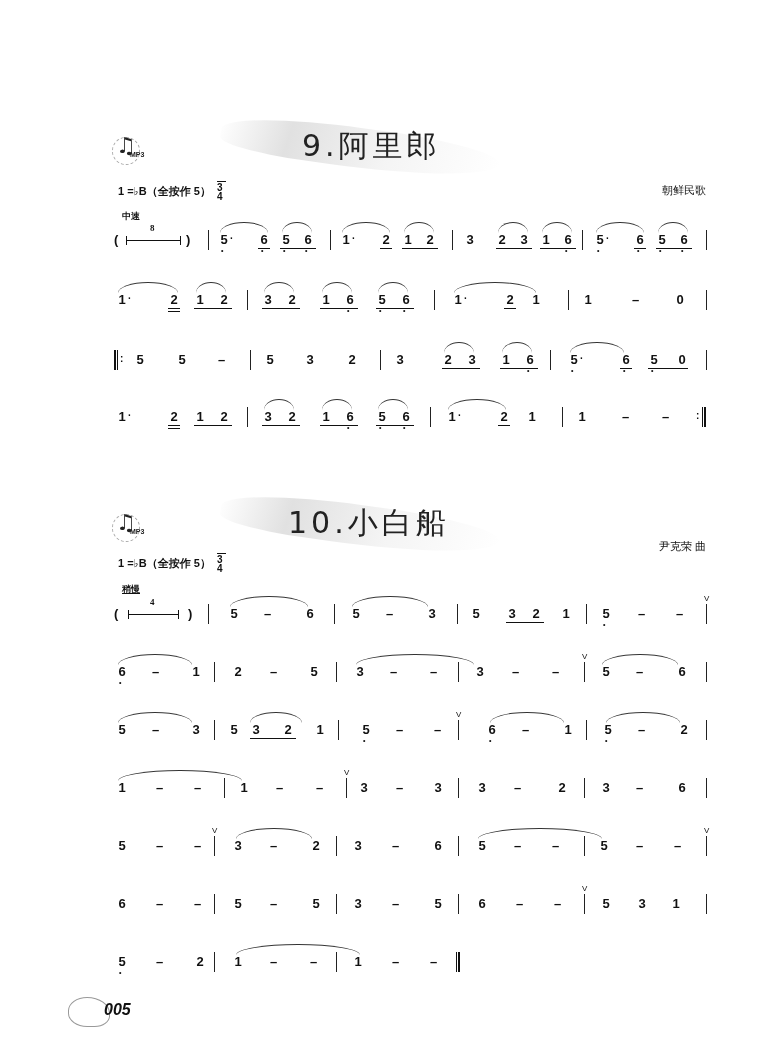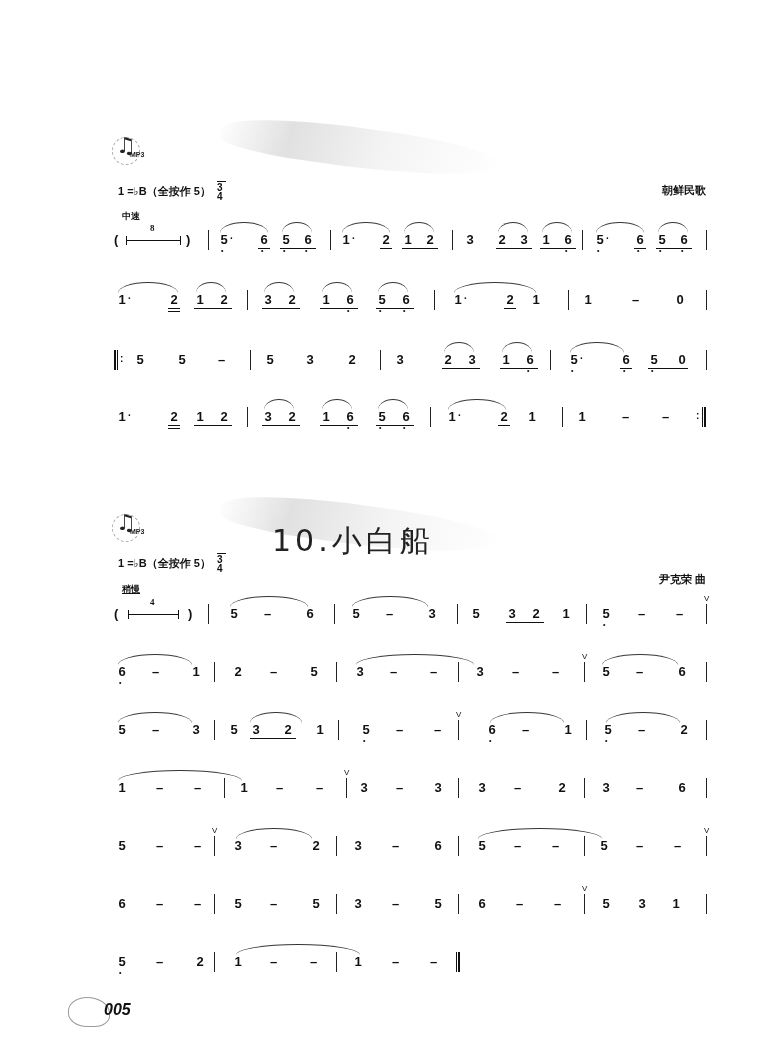--- a/index.html
+++ b/index.html
@@ -13,21 +13,21 @@
   .mp3 .lbl { position: absolute; left: 20px; top: 18px; font-size: 7px; font-weight: bold; color:#222; }
   .title-wrap { position: absolute; left: 220px; width: 300px; height: 60px; }
   .brush { position: absolute; left: 0; top: 8px; width: 280px; height: 40px;
            background: linear-gradient(100deg, rgba(200,200,200,0) 0%, rgba(200,200,200,0.55) 25%, rgba(225,225,225,0.35) 60%, rgba(240,240,240,0) 100%);
            border-radius: 50% 40% 60% 30%; transform: rotate(8deg); }
   .title { position: absolute; top: 6px; font-family: "DejaVu Sans", sans-serif; font-size: 30px; letter-spacing: 4px; color: #222; font-weight: normal; }
   .keyline { position: absolute; left: 118px; font-size: 11px; font-weight: bold; }
   .keyline .frac { display: inline-block; vertical-align: middle; text-align: center; line-height: 9px; font-size: 10px; margin-left: 3px; }
   .keyline .frac span { display:block; }
   .keyline .frac .bar { border-top: 1px solid #111; width: 8px; margin: 0 auto; height: 0; }
-  .composer { position: absolute; right: 76px; font-size: 11px; font-weight: bold; }
+  .composer { position: absolute; right: 76px; font-size: 11px; }
   .tempo { position: absolute; left: 122px; font-size: 9px; font-weight: bold; }
   .row { position: absolute; left: 112px; width: 600px; height: 40px; }
   .tok { position: absolute; top: 0; font-size: 13px; font-weight: bold; text-align: center; width: 16px; line-height: 16px; }
   .tok.low::after { content: "•"; position: absolute; left: 5px; top: 11px; font-size: 7px; }
   .dot { position: absolute; font-size: 10px; font-weight: bold; top: 1px; }
   .ul { position: absolute; border-top: 1px solid #111; top: 16px; height: 0; }
   .ul2 { position: absolute; border-top: 1px solid #111; top: 19px; height: 0; }
   .bar { position: absolute; top: -2px; width: 0; height: 20px; border-left: 1px solid #222; }
   .dbar { position: absolute; top: -2px; width: 4px; height: 20px; border-left: 2px solid #111; border-right: 1px solid #111; box-sizing: border-box; }
   .rep { position: absolute; top: 2px; font-size: 10px; font-weight: bold; line-height: 5px; }
@@ -46,20 +46,21 @@
 <body>
 
 <div class="song">
   <div class="mp3" style="top:133px;">
     <div class="circ"></div>
     <span class="note">♫</span>
     <span class="lbl">MP3</span>
   </div>
   <div class="title-wrap" style="top:120px;">
     <div class="brush"></div>
+    <div class="title" style="left:82px;">9.阿里郎</div>
   </div>
   <div class="keyline" style="top:183px;">
     <span>1 =♭B（全按作 5）</span>
     <span class="frac">
       <span>3</span>
       <span class="bar"></span>
       <span>4</span>
     </span>
   </div>
   <div class="composer" style="top:183px;">朝鲜民歌</div>
@@ -226,31 +227,31 @@
 </div>
 
 <div class="song">
   <div class="mp3" style="top:510px;">
     <div class="circ"></div>
     <span class="note">♫</span>
     <span class="lbl">MP3</span>
   </div>
   <div class="title-wrap" style="top:497px;">
     <div class="brush"></div>
-    <div class="title" style="left:52px;margin-top:18px;">10.小白船</div>
+    <div class="title" style="left:68px;">10.小白船</div>
   </div>
   <div class="keyline" style="top:555px;">
     <span>1 =♭B（全按作 5）</span>
     <span class="frac">
       <span>3</span>
       <span class="bar"></span>
       <span>4</span>
     </span>
   </div>
-  <div class="composer" style="top:572px;text-align:center;">尹克荣 曲</div>
+  <div class="composer" style="top:539px;text-align:center;">尹克荣 曲</div>
   <div class="tempo" style="top:583px;text-decoration:underline;">稍慢</div>
 
   <div class="row" style="top:606px;">
     <div class="intro" style="left:2px;">
       <span style="position:absolute;left:0;">(</span>
       <span class="tick" style="left:14px;"></span>
       <span class="line" style="left:14px;width:50px;"></span>
       <span class="tick" style="left:64px;"></span>
       <span class="num" style="left:36px;">4</span>
       <span style="position:absolute;left:74px;">)</span>

